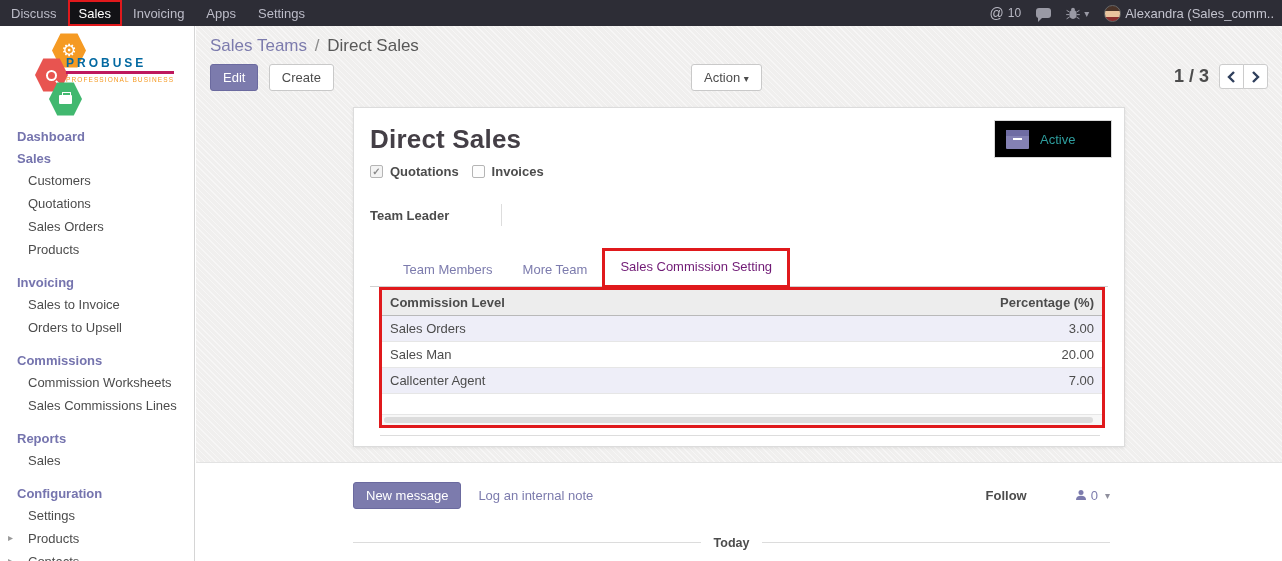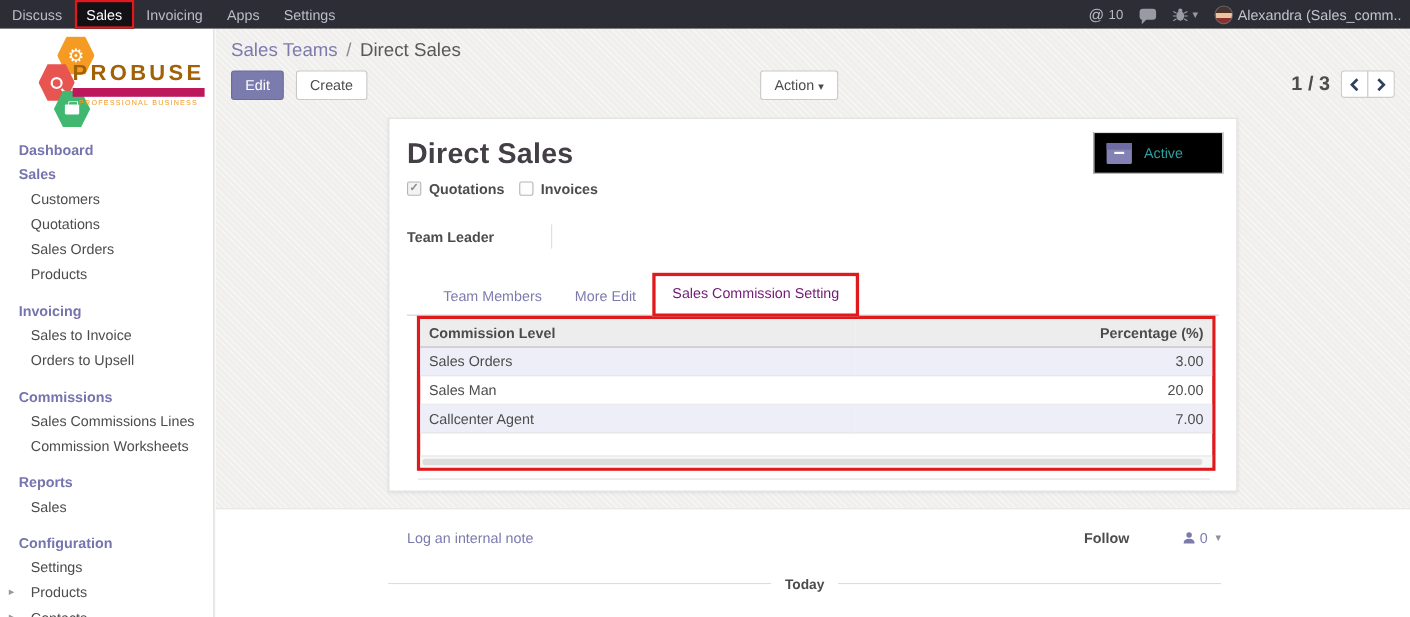--- a/index.html
+++ b/index.html
@@ -33,22 +33,22 @@
   .hex-gear  { left:52px; top:6px;  width:34px; height:37px; background:#f59a23; font-size:17px; }
   .hex-mag   { left:35px; top:31px; width:33px; height:36px; background:#e85450; }
   .hex-case  { left:49px; top:55px; width:33px; height:36px; background:#41b86f; }
   .mag-circle { width:11px; height:11px; border:2px solid #fff; border-radius:50%; position:relative; }
   .mag-circle::after { content:""; position:absolute; width:2px; height:6px; background:#fff;
                        transform:rotate(-45deg); left:9px; top:8px; }
   .case-body { width:13px; height:9px; background:#fff; border-radius:1px; position:relative; }
   .case-body::before { content:""; position:absolute; top:-3px; left:3px; width:7px; height:3px;
                        border:1px solid #fff; border-bottom:none; border-radius:1px 1px 0 0; }
   .logo-text { position:absolute; left:66px; top:30px; }
-  .logo-title { color:#a16207; font-weight:bold; font-size:20px; letter-spacing:3px;
-                border-bottom:8px solid #be185d; padding-bottom:1px; }
+  .logo-title { color:#0369a1; font-weight:bold; font-size:12px; letter-spacing:3px;
+                border-bottom:3px solid #be185d; padding-bottom:1px; }
   .logo-sub { color:#f59a23; font-size:6.5px; letter-spacing:1.1px; margin-top:2px; text-align:center; }
 
   .side-header { color:#7574ae; font-weight:bold; padding:3px 0 3px 17px; }
   .side-section { margin-top:11px; }
   .side-section.first { margin-top:6px; }
   .side-item { color:#4c4c4c; padding:4px 0 4px 28px; position:relative; cursor:pointer; }
   .side-item .tree-caret { position:absolute; left:8px; top:5px; color:#999; font-size:10px; }
 
   
   .main { position:absolute; left:196px; right:0; top:26px; bottom:0; background:#f0efee;
@@ -192,22 +192,22 @@
   </div>
 
   <div class="side-section">
     <div class="side-header">Invoicing</div>
     <div class="side-item">Sales to Invoice</div>
     <div class="side-item">Orders to Upsell</div>
   </div>
 
   <div class="side-section">
     <div class="side-header">Commissions</div>
+    <div class="side-item">Commission Worksheets</div>
     <div class="side-item">Sales Commissions Lines</div>
-    <div class="side-item">Commission Worksheets</div>
   </div>
 
   <div class="side-section">
     <div class="side-header">Reports</div>
     <div class="side-item">Sales</div>
   </div>
 
   <div class="side-section">
     <div class="side-header">Configuration</div>
     <div class="side-item">Settings</div>
@@ -270,21 +270,21 @@
       <span class="cb-label">Invoices</span>
     </div>
 
     <div class="field-row">
       <span class="field-label">Team Leader</span>
       <span class="field-empty"></span>
     </div>
 
     <div class="tabs">
       <span class="tab">Team Members</span>
-      <span class="tab">More Edit</span>
+      <span class="tab">More Team</span>
       <span class="tab active">Sales Commission Setting</span>
     </div>
 
     <div class="table-annotation">
       <table class="commission">
         <thead>
           <tr>
             <th>Commission Level</th>
             <th class="num">Percentage (%)</th>
           </tr>
@@ -309,20 +309,21 @@
       </table>
       <div class="hscroll">
         <div class="hscroll-bar"></div>
       </div>
     </div>
     <hr class="sheet-hr">
   </div>
 
   <div class="chatter">
     <div class="chatter-top">
+      <button class="btn btn-primary">New message</button>
       <span class="log-note">Log an internal note</span>
       <div class="chatter-right">
         <span class="follow">Follow</span>
         <span class="followers">
           <svg width="12" height="12" viewBox="0 0 12 12">
             <circle cx="6" cy="3.4" r="2.5" fill="#7c7bad"></circle>
             <path d="M1 11 Q1 6.8 6 6.8 Q11 6.8 11 11 Z" fill="#7c7bad"></path>
           </svg>
           <span>0</span>
           <span class="caret-down">▾</span>

